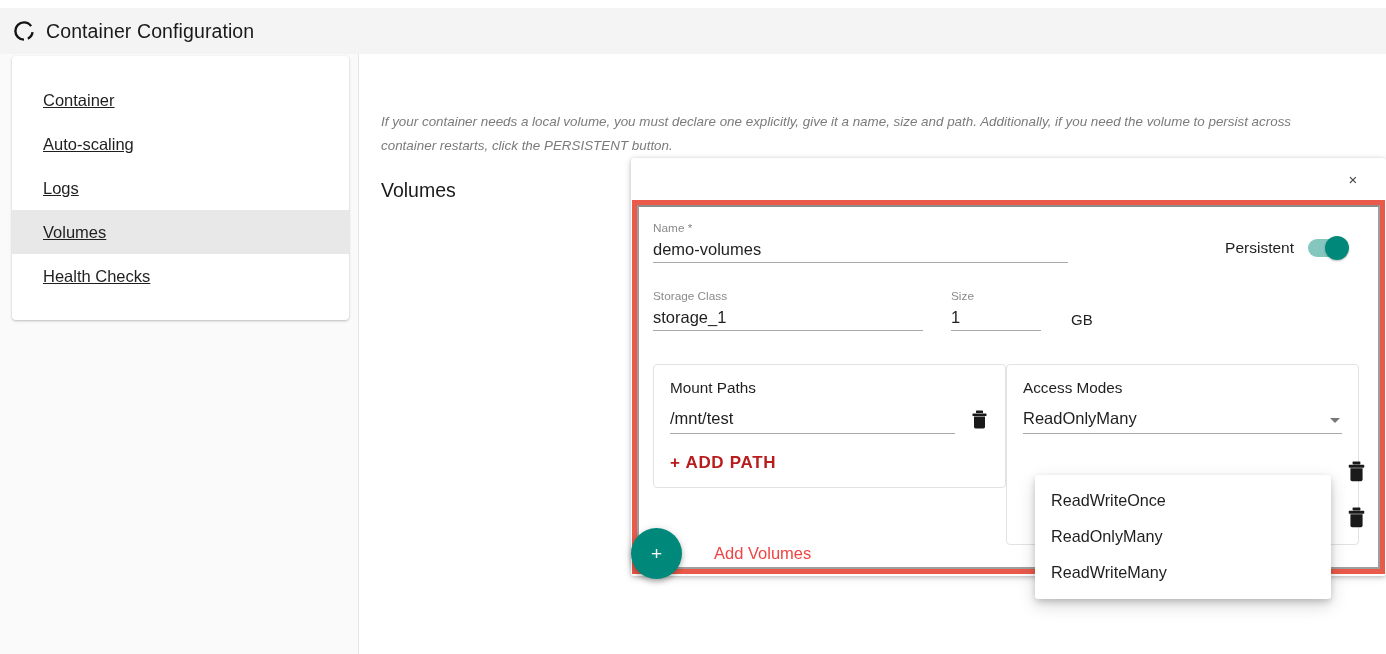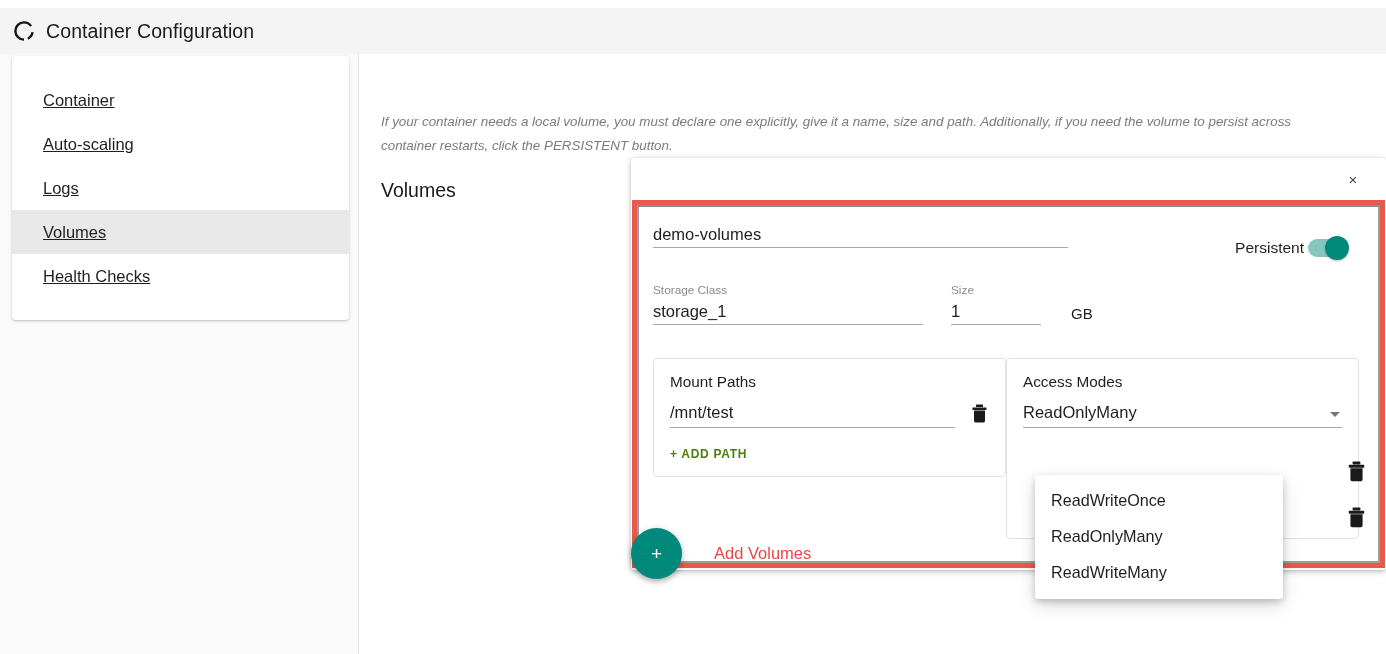--- a/index.html
+++ b/index.html
@@ -163,21 +163,21 @@
   #row-name {
     display: flex;
     align-items: flex-start;
     padding-top: 4px;
   }
   #name-field { width: 415px; }
   #persistent-group {
     margin-left: auto;
     display: flex;
     align-items: center;
-    gap: 4px;
+    gap: 14px;
     padding-top: 18px;
     padding-right: 16px;
   }
   #persistent-label { font-size: 15.5px; color: #1f1f1f; }
   #persistent-toggle {
     width: 40px;
     height: 18px;
     border-radius: 9px;
     background: #85c6bf;
     position: relative;
@@ -239,24 +239,24 @@
   .path-input-wrap { flex: 1; padding-bottom: 2px; }
   .trash-btn {
     width: 20px; height: 22px;
     flex: none;
     display: flex; align-items: center; justify-content: center;
     cursor: pointer;
     background: none; border: none; padding: 0;
   }
   #add-path-button {
     margin-top: 19px;
-    font-size: 12px;
+    font-size: 17px;
     font-weight: 700;
     letter-spacing: .7px;
-    color: #4d7c0f;
+    color: #b91c1c;
     background: none;
     border: none;
     cursor: pointer;
     padding: 0;
     font-family: "Liberation Sans", sans-serif;
   }
   .access-row {
     display: flex;
     align-items: center;
     gap: 13px;
@@ -283,21 +283,21 @@
     display: flex;
     flex-direction: column;
     gap: 24px;
   }
 
   
   #access-dropdown {
     position: absolute;
     left: 396px;
     top: 268px;
-    width: 248px;
+    width: 296px;
     background: #ffffff;
     border-radius: 3px;
     box-shadow: 0 3px 6px rgba(0,0,0,.17), 0 6px 18px rgba(0,0,0,.16);
     padding: 7px 0 9px 0;
     z-index: 40;
   }
   .dropdown-option {
     height: 36px;
     display: flex;
     align-items: center;
@@ -372,20 +372,21 @@
 
       <div id="card-topbar">
         <button id="close-button">×</button>
       </div>
 
       <div id="highlight-ring">
         <div id="highlight-inner">
 
           <div id="row-name">
             <div id="name-field">
+              <div class="field-label">Name *</div>
               <div class="underline">
                 <input class="field-value" value="demo-volumes" style="">
               </div>
             </div>
             <div id="persistent-group">
               <span id="persistent-label">Persistent</span>
               <div id="persistent-toggle"></div>
             </div>
           </div>
 

